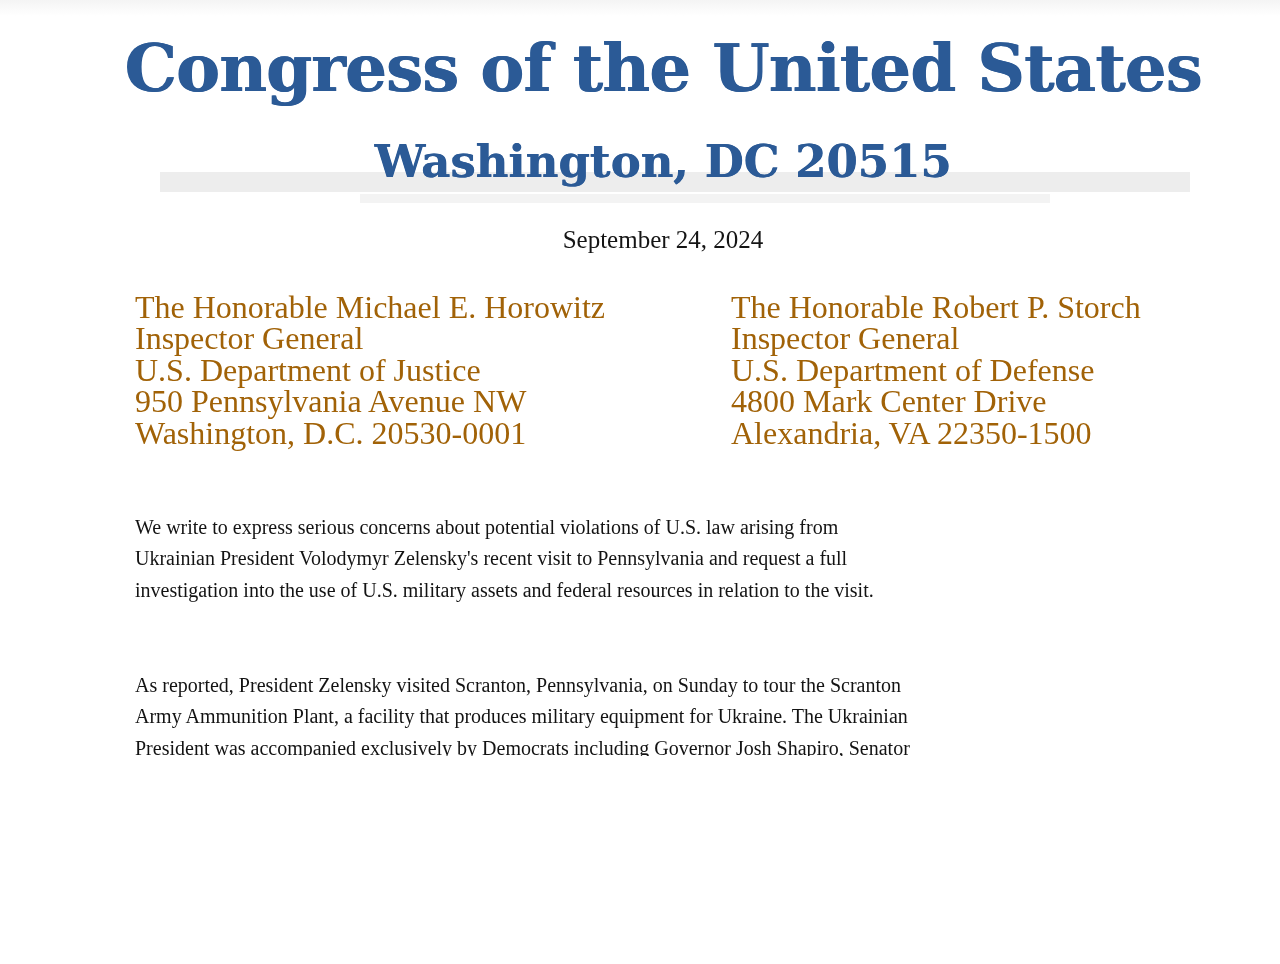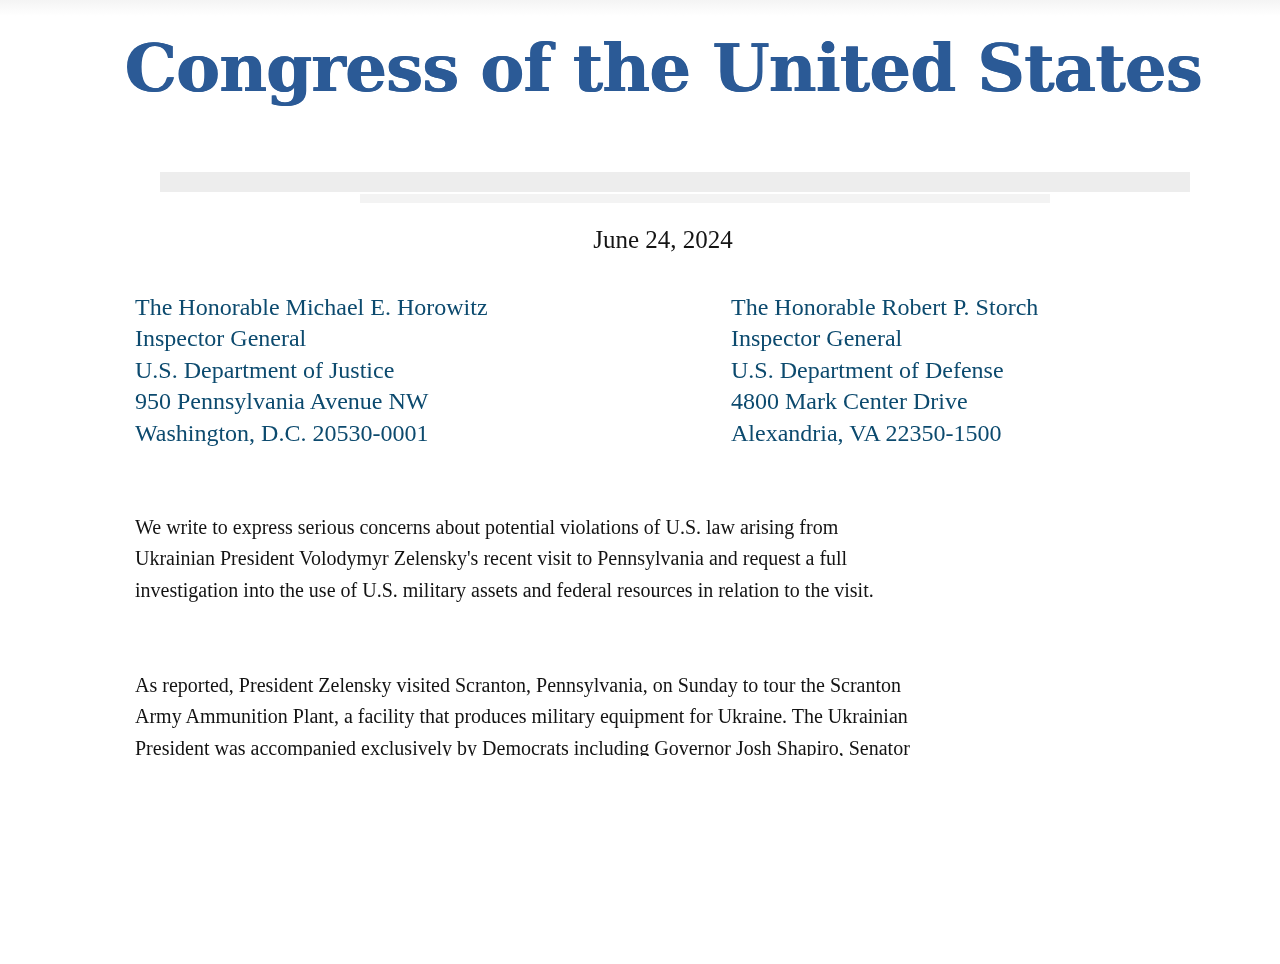--- a/index.html
+++ b/index.html
@@ -55,23 +55,23 @@
   }
   .letter-date {
     top: 224px;
     font-size: 25px;
     line-height: 1.3;
     color: #151515;
   }
   .recipient {
     position: absolute;
     top: 292px;
-    font-size: 24px;
+    font-size: 32px;
     line-height: 31.4px;
-    color: #0c4a6e;
+    color: #a16207;
     z-index: 1;
   }
   .recipient-left  { left: 135px; }
   .recipient-right { left: 731px; }
   .para {
     position: absolute;
     left: 135px;
     width: 1130px;
     margin: 0;
     font-size: 20px;
@@ -95,22 +95,23 @@
 <body>
 
 <div class="page">
 
   <div class="top-fade"></div>
   <div class="scan-band band-1"></div>
   <div class="scan-band band-2"></div>
 
   <div class="centered letterhead-title" style="color: rgb(43, 90, 150);">Congress of the United States</div>
 
+  <div class="centered letterhead-subtitle" style="color: rgb(43, 90, 150);">Washington, DC 20515</div>
 
-  <div class="centered letter-date">June 24, 2024</div>
+  <div class="centered letter-date">September 24, 2024</div>
 
   <div class="recipient recipient-left">The Honorable Michael E. Horowitz<br>Inspector General<br>U.S. Department of Justice<br>950 Pennsylvania Avenue NW<br>Washington, D.C. 20530-0001</div>
 
   <div class="recipient recipient-right">The Honorable Robert P. Storch<br>Inspector General<br>U.S. Department of Defense<br>4800 Mark Center Drive<br>Alexandria, VA 22350-1500</div>
 
   <p class="para para-1">We write to express serious concerns about potential violations of U.S. law arising from<br>Ukrainian President Volodymyr Zelensky's recent visit to Pennsylvania and request a full<br>investigation into the use of U.S. military assets and federal resources in relation to the visit.</p>
 
   <p class="para para-2">As reported, President Zelensky visited Scranton, Pennsylvania, on Sunday to tour the Scranton<br>Army Ammunition Plant, a facility that produces military equipment for Ukraine. The Ukrainian<br>President was accompanied exclusively by Democrats including Governor Josh Shapiro, Senator<br>Bob Casey, and Representative Matt Cartwright, forty-two days before the election in the crucial<br>swing state of Pennsylvania. Zelensky’s visit and his comments criticizing the Trump-Vance<br>ticket as “too radical,” as well as arguing that under Vance, “America is headed for global<br>conflict,” smack of a Kamala Campaign stump speech. These actions have raised serious<br>concerns among observers that the visit may have been politically motivated, potentially<br>violating U.S. laws such as the Hatch Act, which prohibits federal employees from engaging in<br>political activities while on duty or using government resources for such activities.</p>
 
   <div class="bottom-strip"></div>

